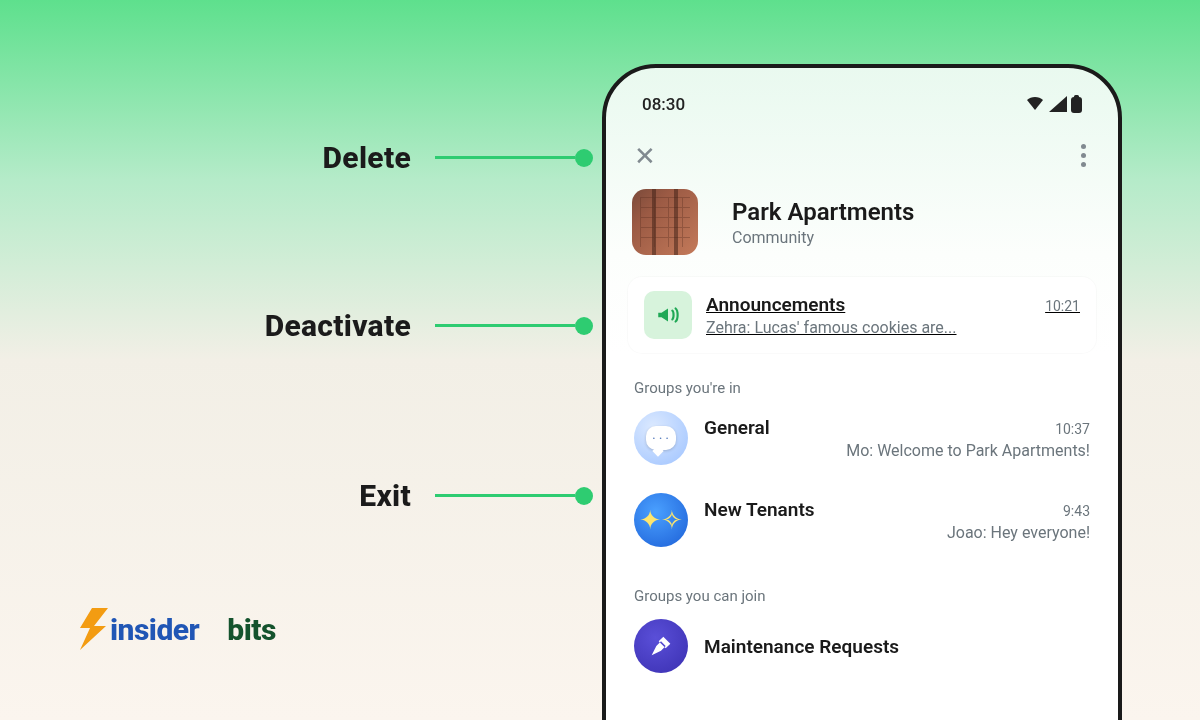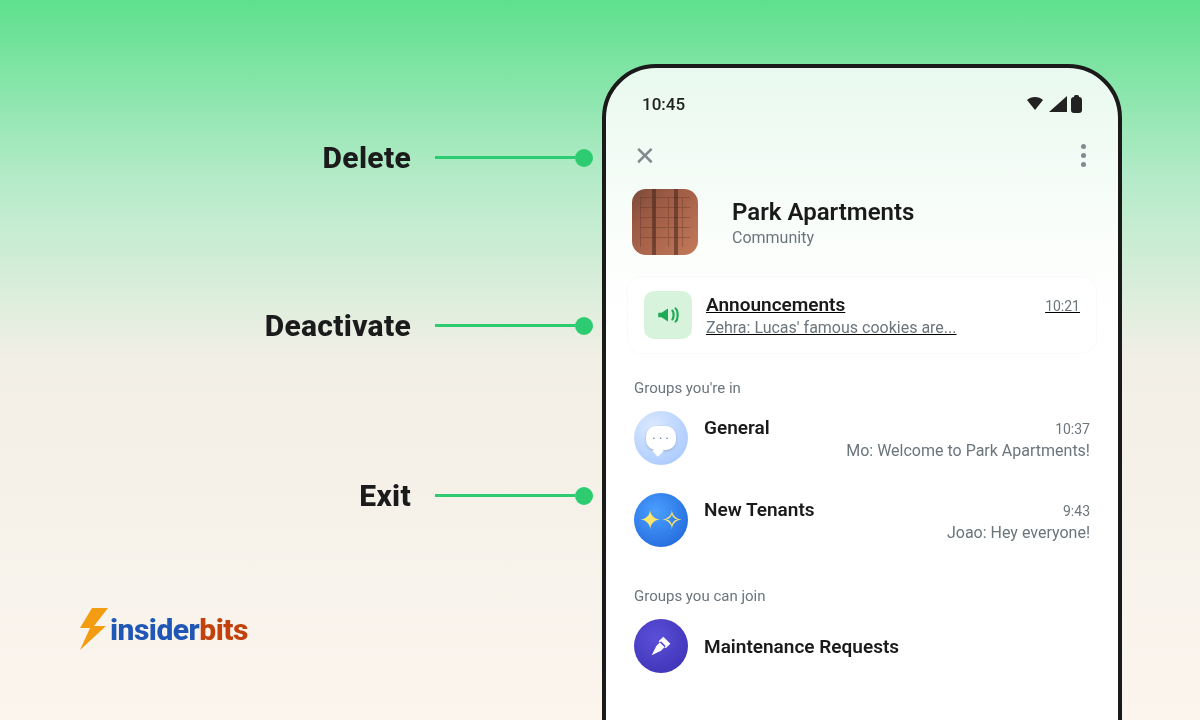--- a/index.html
+++ b/index.html
@@ -69,21 +69,21 @@
     position: relative;
     margin-right: -4px;
   }
   .logo-arrow svg { display:block; }
   .logo-text {
     font-size: 30px;
     font-weight: 800;
     letter-spacing: -0.5px;
   }
   .logo-text .part1 { color: #2056b5; }
-  .logo-text .part2 { color: #c2410c; }
+  .logo-text .part2 { color: #14532d; margin-left: 28px; }
 
   
   .phone {
     position: absolute;
     right: 78px;
     top: 64px;
     width: 520px;
     height: 720px;
     border: 4px solid #1a1a1a;
     border-radius: 54px;
@@ -309,21 +309,21 @@
     </svg>
   </span>
   <span class="logo-text">
     <span class="part1">insider</span><span class="part2">bits</span>
   </span>
 </div>
 
 <div class="phone">
 
   <div class="status-bar">
-    <span>10:45</span>
+    <span>08:30</span>
     <span class="status-icons">
       <svg width="20" height="16" viewBox="0 0 20 16">
           <path d="M10 14 L2 4 C6 0 14 0 18 4 Z" fill="#222"></path>
         </svg>
       <svg width="18" height="16" viewBox="0 0 18 16">
           <path d="M0 16 L18 16 L18 0 Z" fill="#222"></path>
         </svg>
       <svg width="11" height="18" viewBox="0 0 11 18">
           <rect x="0" y="2" width="11" height="16" rx="3" fill="#222"></rect>
           <rect x="3" y="0" width="5" height="3" rx="1.5" fill="#222"></rect>

